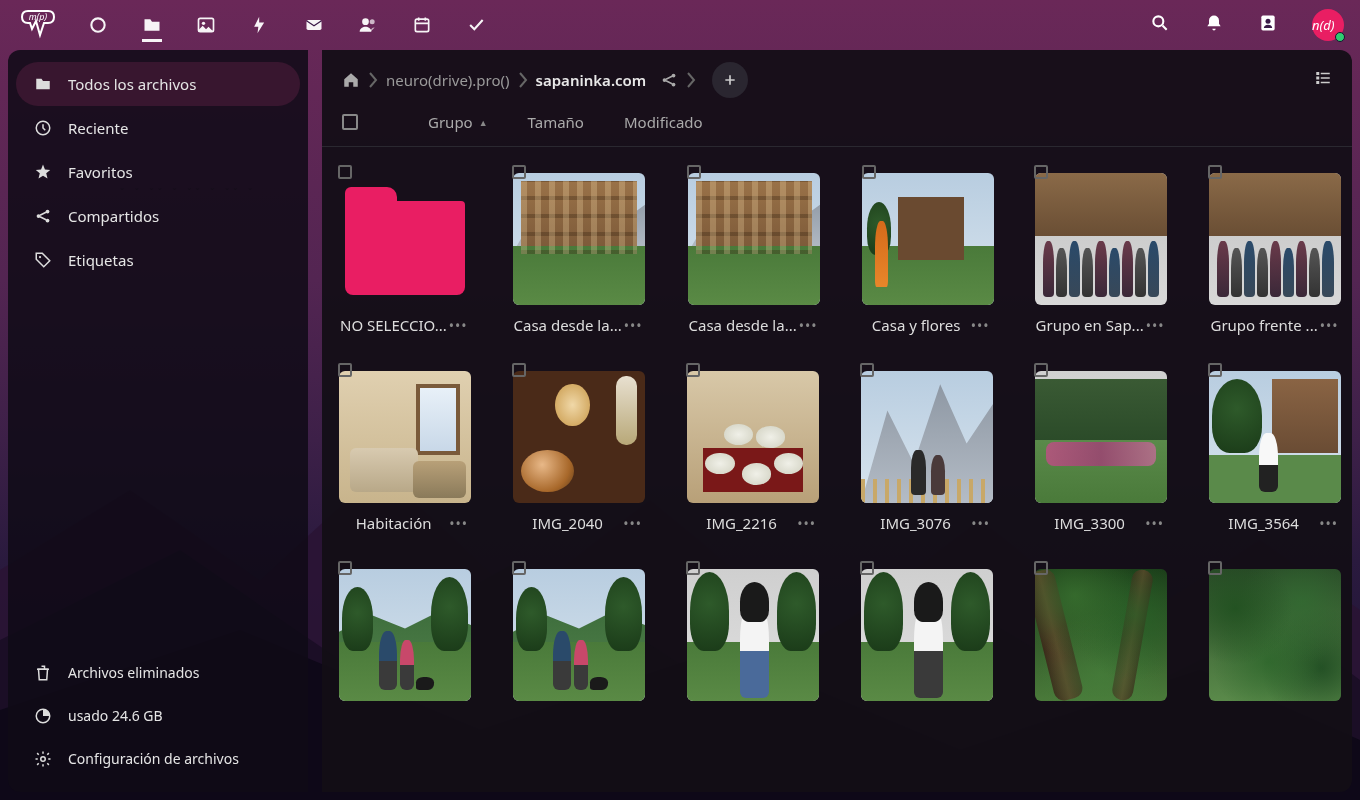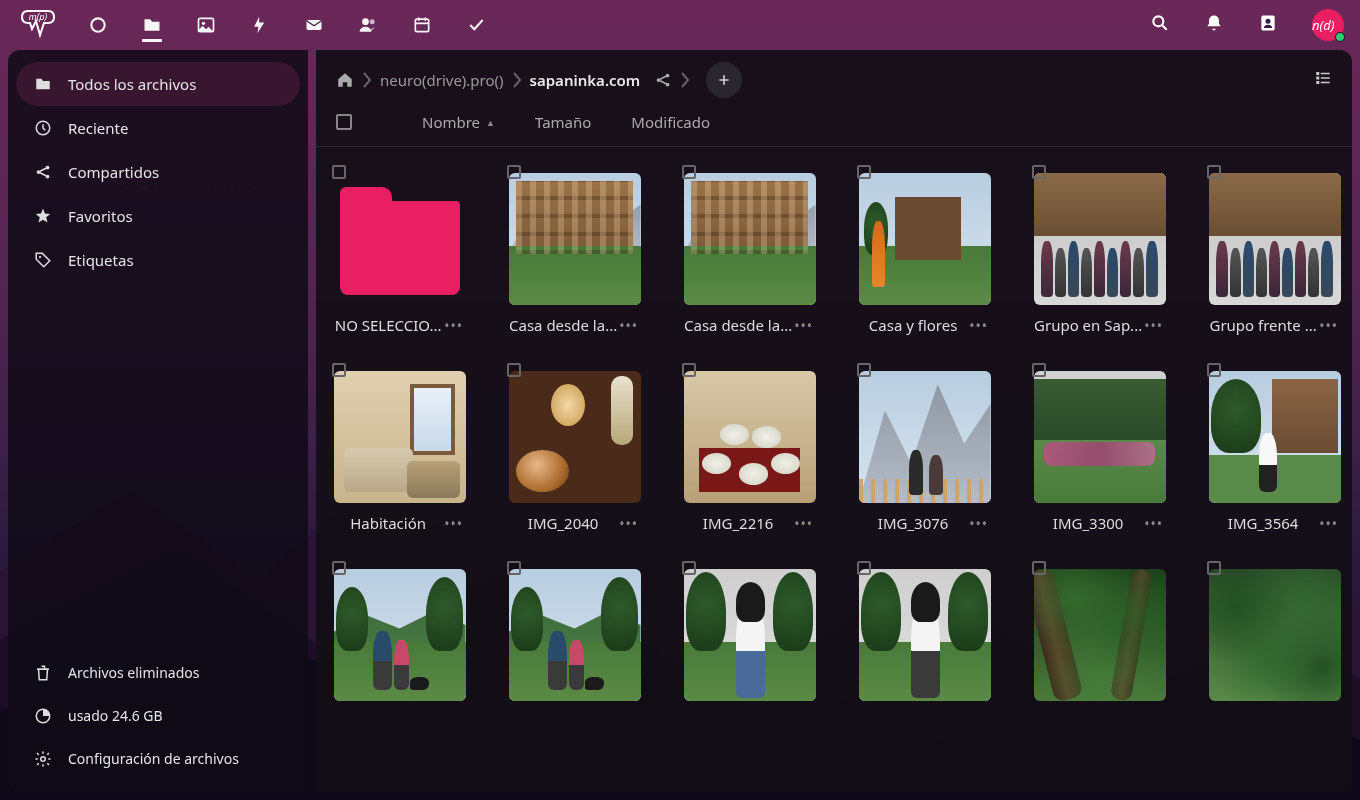--- a/index.html
+++ b/index.html
@@ -15,21 +15,21 @@
   .brand{width:44px;height:36px;display:flex;align-items:center;justify-content:center;}
   .nav-icons{display:flex;gap:34px;align-items:center;}
   .nav-icons .ticon{width:20px;height:20px;display:flex;align-items:center;justify-content:center;cursor:pointer;opacity:.95;}
   .ticon svg{width:20px;height:20px;fill:#fff;}
   .ticon.active{border-bottom:3px solid #fff;padding-bottom:10px;margin-bottom:-13px;}
   .topbar-right{margin-left:auto;display:flex;gap:34px;align-items:center;}
   .avatar{width:32px;height:32px;border-radius:50%;background:#e91e63;display:flex;align-items:center;justify-content:flex-start;font-size:13px;font-style:italic;color:#fff;position:relative;}
   .avatar .dot{position:absolute;bottom:-1px;right:-1px;width:10px;height:10px;background:#2ecc71;border-radius:50%;border:1px solid #1a1030;}
 
   
-  .main{position:relative;z-index:2;display:flex;height:calc(100% - 50px);padding:0 8px 8px 8px;gap:8px;}
+  .main{position:relative;z-index:2;display:flex;height:calc(100% - 50px);padding:0 8px 8px 8px;gap:14px;}
   .sidebar{width:300px;background:rgba(15,10,22,0.86);border-radius:12px 0 0 12px;padding:12px 8px;display:flex;flex-direction:column;}
   .side-item{display:flex;align-items:center;gap:16px;padding:12px 18px;border-radius:22px;cursor:pointer;font-size:15px;}
   .side-item.active{background:rgba(80,30,60,0.55);}
   .side-item .sicon{width:18px;height:18px;display:flex;align-items:center;justify-content:center;}
   .side-item .sicon svg{width:18px;height:18px;fill:#ddd;}
   .side-spacer{flex:1;}
   .side-foot .side-item{font-size:14px;}
 
   .content{flex:1;background:rgba(18,14,22,0.93);border-radius:0 12px 12px 0;display:flex;flex-direction:column;overflow:hidden;}
   .crumbs{display:flex;align-items:center;gap:8px;padding:12px 20px 6px 20px;}
@@ -232,35 +232,35 @@
             <svg viewBox="0 0 24 24">
               <circle cx="12" cy="12" r="9" fill="none" stroke="#ddd" stroke-width="2"></circle>
               <path d="M12 7v5l3 3" stroke="#ddd" stroke-width="2" fill="none"></path>
             </svg>
           </span>
     <span>Reciente</span>
         </div>
         <div class="side-item">
     <span class="sicon">
             <svg viewBox="0 0 24 24">
+              <path d="M12 2l2.6 6.6 7 .6-5.3 4.6 1.7 6.8L12 17l-6 3.6 1.7-6.8L2.4 9.2l7-.6z"></path>
+            </svg>
+          </span>
+    <span>Favoritos</span>
+        </div>
+        <div class="side-item">
+    <span class="sicon">
+            <svg viewBox="0 0 24 24">
               <circle cx="6" cy="12" r="2.5"></circle>
               <circle cx="18" cy="6" r="2.5"></circle>
               <circle cx="18" cy="18" r="2.5"></circle>
               <path d="M8 11l8-4M8 13l8 4" stroke="#ddd" stroke-width="2"></path>
             </svg>
           </span>
     <span>Compartidos</span>
-        </div>
-        <div class="side-item">
-    <span class="sicon">
-            <svg viewBox="0 0 24 24">
-              <path d="M12 2l2.6 6.6 7 .6-5.3 4.6 1.7 6.8L12 17l-6 3.6 1.7-6.8L2.4 9.2l7-.6z"></path>
-            </svg>
-          </span>
-    <span>Favoritos</span>
         </div>
         <div class="side-item">
     <span class="sicon">
             <svg viewBox="0 0 24 24">
               <path d="M3 3h8l10 10-8 8L3 11z" fill="none" stroke="#ddd" stroke-width="2"></path>
               <circle cx="8" cy="8" r="1.5"></circle>
             </svg>
           </span>
     <span>Etiquetas</span>
         </div>
@@ -331,21 +331,21 @@
             <rect x="9" y="5" width="12" height="2"></rect>
             <rect x="9" y="11" width="12" height="2"></rect>
             <rect x="9" y="17" width="12" height="2"></rect>
           </svg></div>
     </div>
 
 
     <div class="table-head">
       <span class="chk"></span>
       <span class="th">
-          <span>Nombre</span>
+          <span>Grupo</span>
           <span class="tri">▲</span>
         </span>
       <span class="th">Tamaño</span>
       <span class="th">Modificado</span>
     </div>
 
     <div class="grid" id="grid">
         <div class="row">
           <div class="cell">
             <span class="cell-check"></span>

